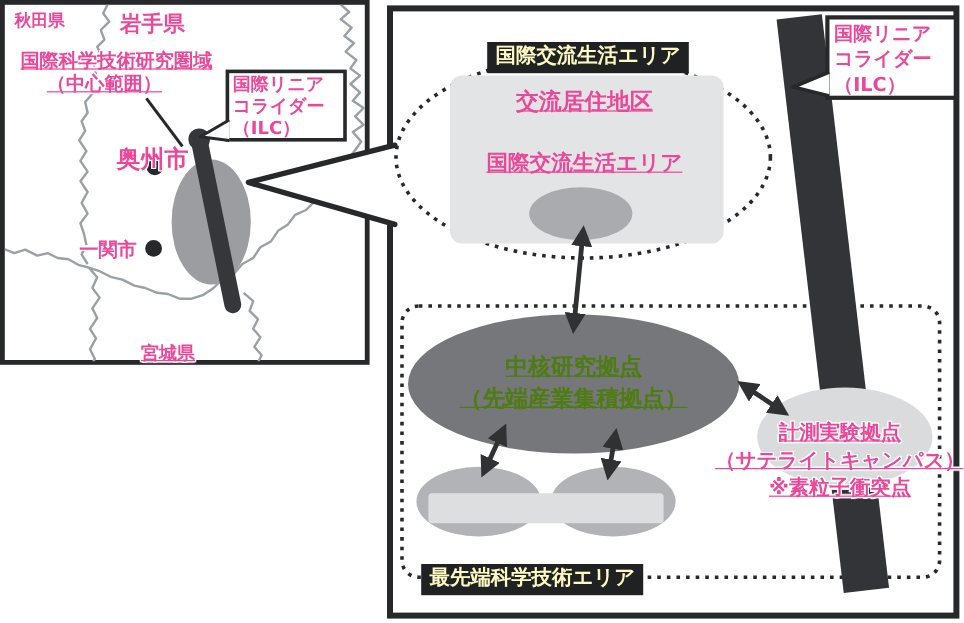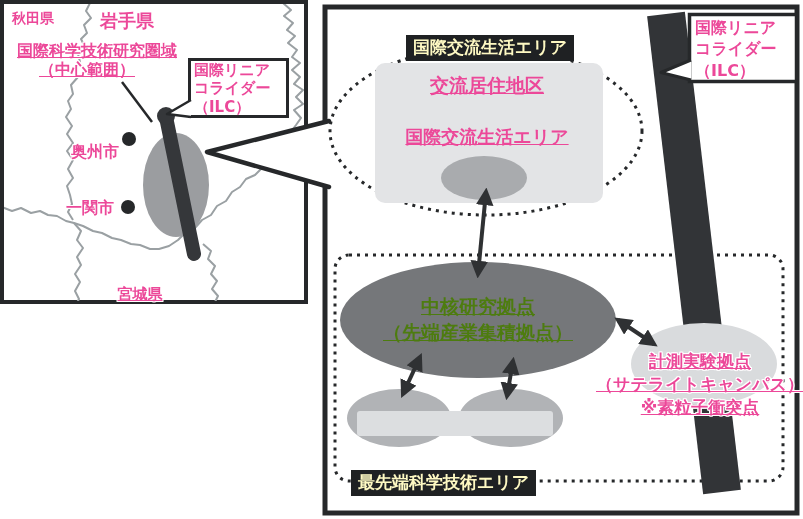--- a/index.html
+++ b/index.html
@@ -88,21 +88,21 @@
 
 <div class="t halo c" style="left:7px;top:41px;width:180px;font-size:16px;">国際科学技術研究圏域</div>
 <div class="t halo c" style="left:7px;top:60px;width:160px;font-size:16px;">（中心範囲）</div>
 
 <div class="t" style="left:194px;top:61px;font-size:15px;line-height:1.23;">
   <span style="display:block;">国際リニア</span>
   <span style="display:block;">コライダー</span>
   <span style="display:block;">（ILC）</span>
 </div>
 
-<div class="t halo" style="left:71px;top:142px;font-size:16px;">奥州市</div>
+<div class="t halo" style="left:71px;top:120px;font-size:20px;padding-left:26px;">奥州市</div>
 <div class="t halo" style="left:66px;top:198px;font-size:16px;">一関市</div>
 <div class="t halo c" style="left:100px;top:285px;width:80px;font-size:15px;">宮城県</div>
 
 <div class="badge" style="left:406px;top:35px;">国際交流生活エリア</div>
 
 <div class="t c" style="left:387px;top:74px;width:200px;font-size:19px;">交流居住地区</div>
 <div class="t c" style="left:377px;top:126px;width:220px;font-size:18px;">国際交流生活エリア</div>
 
 <div class="t c white" style="left:347px;top:293px;width:262px;font-size:19px;line-height:1.38;">
   <span style="display:block;">中核研究拠点</span>

